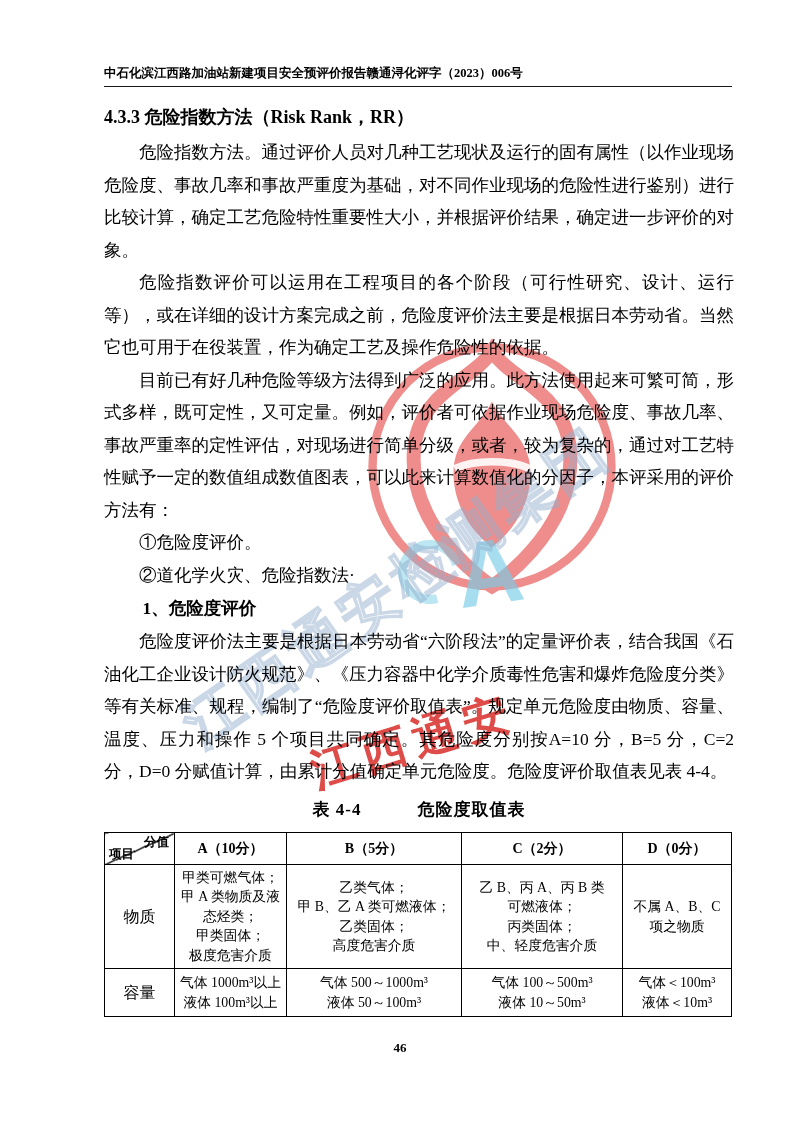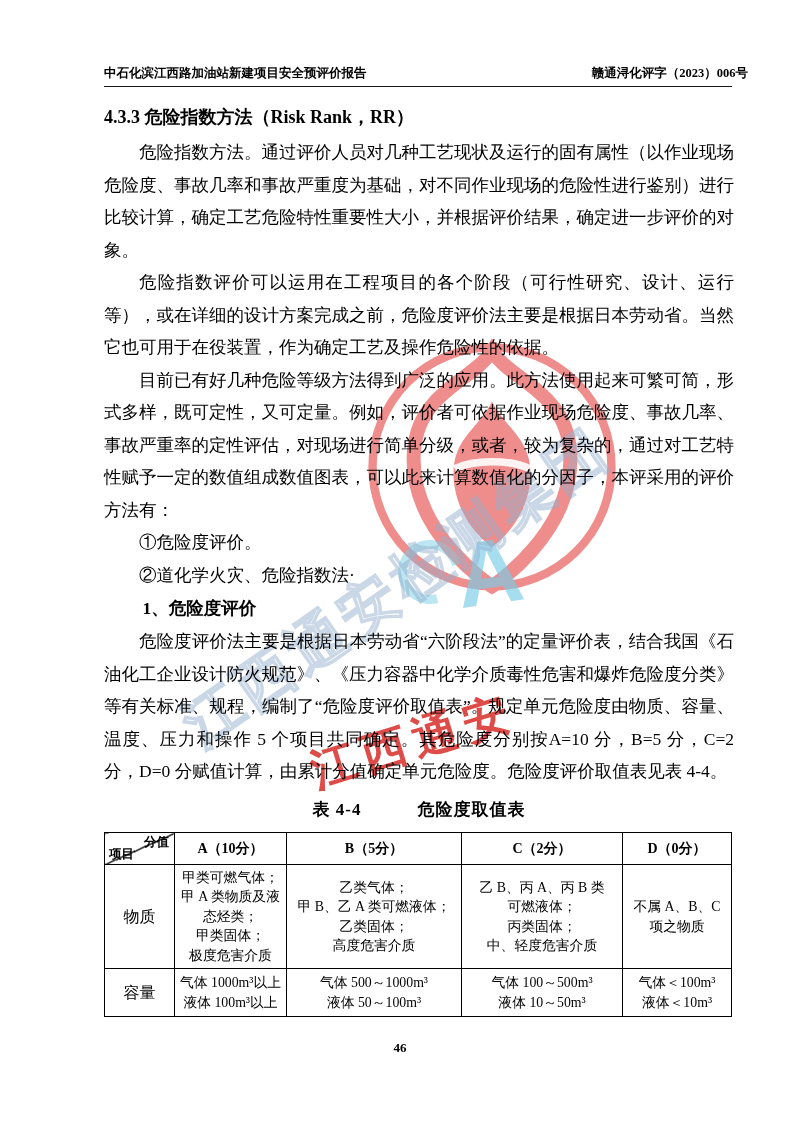--- a/index.html
+++ b/index.html
@@ -7,21 +7,21 @@
   body {
     position:relative; background:#ffffff; color:#000;
     font-family:"Liberation Serif","DejaVu Serif",serif;
     overflow:hidden;
   }
   .page { position:absolute; inset:0; }
 
   
   .header {
     position:absolute; left:104px; right:52px; top:64px;
-    display:flex; justify-content:space-between; align-items:flex-end;
+    display:flex; justify-content:flex-start; align-items:flex-end;
     font-weight:bold; font-size:12.5px; line-height:18px;
   }
   .header-rule {
     position:absolute; left:104px; right:68px; top:86px;
     border-top:1.6px solid #1a1a1a;
   }
 
   
   .content {
     position:absolute; left:104px; width:630px; top:100px;

